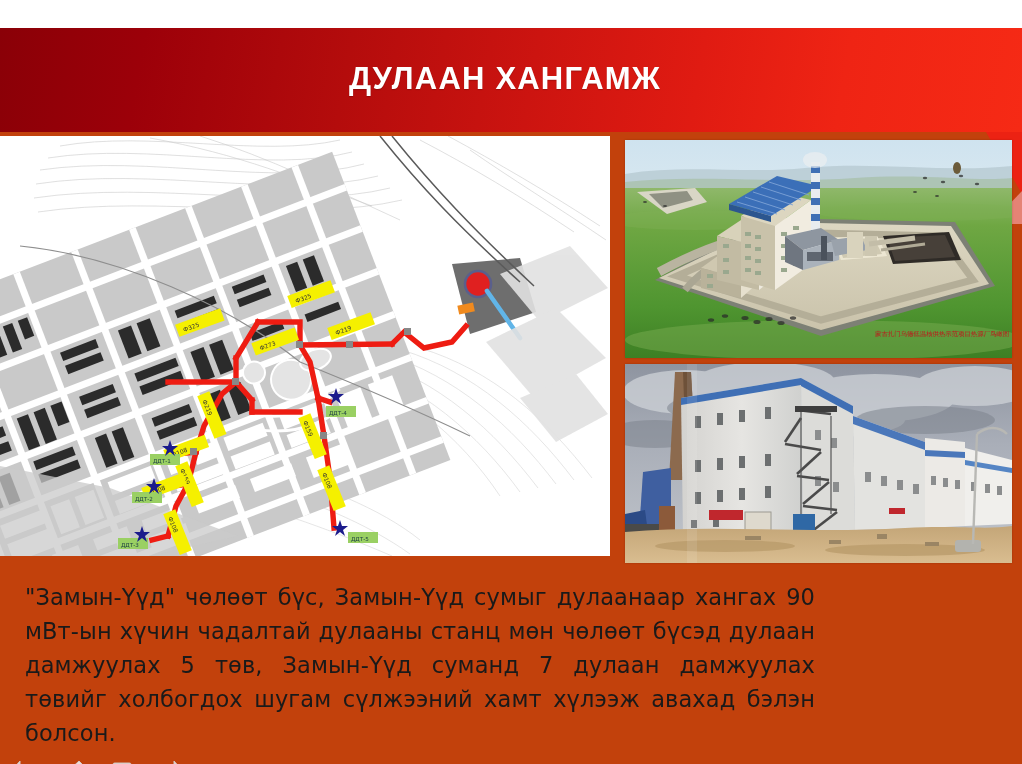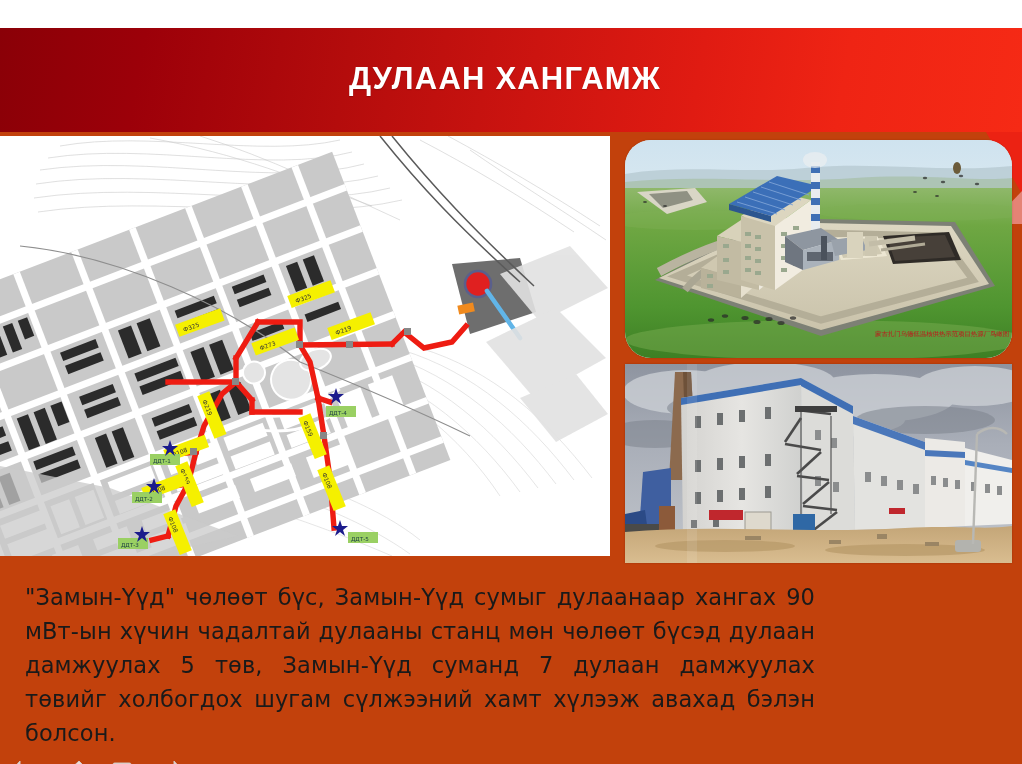--- a/index.html
+++ b/index.html
@@ -41,21 +41,21 @@
     position:absolute; left:0; top:108px; width:610px; height:420px;
     background:#ffffff; overflow:hidden;
   }
   .map-svg { position:absolute; left:0; top:0; }
 
   
   .photo {
     position:absolute; overflow:hidden; background:#ddd;
     box-shadow: 0 0 2px rgba(0,0,0,.20);
   }
-  .photo-top { left:625px; top:112px; width:387px; height:218px;border-radius:26px; }
+  .photo-top { left:625px; top:112px; width:387px; height:218px; }
   .photo-bot { left:625px; top:336px; width:387px; height:199px; }
   .photo-svg { display:block; }
 
   
   .body-text {
     position:absolute; left:25px; top:552px; width:790px;
     font-size:22.5px; line-height:34px; color:#1a1a1a;
     text-align: justify; text-justify: inter-word;
     font-family:"DejaVu Sans", sans-serif;
     font-weight:400;

